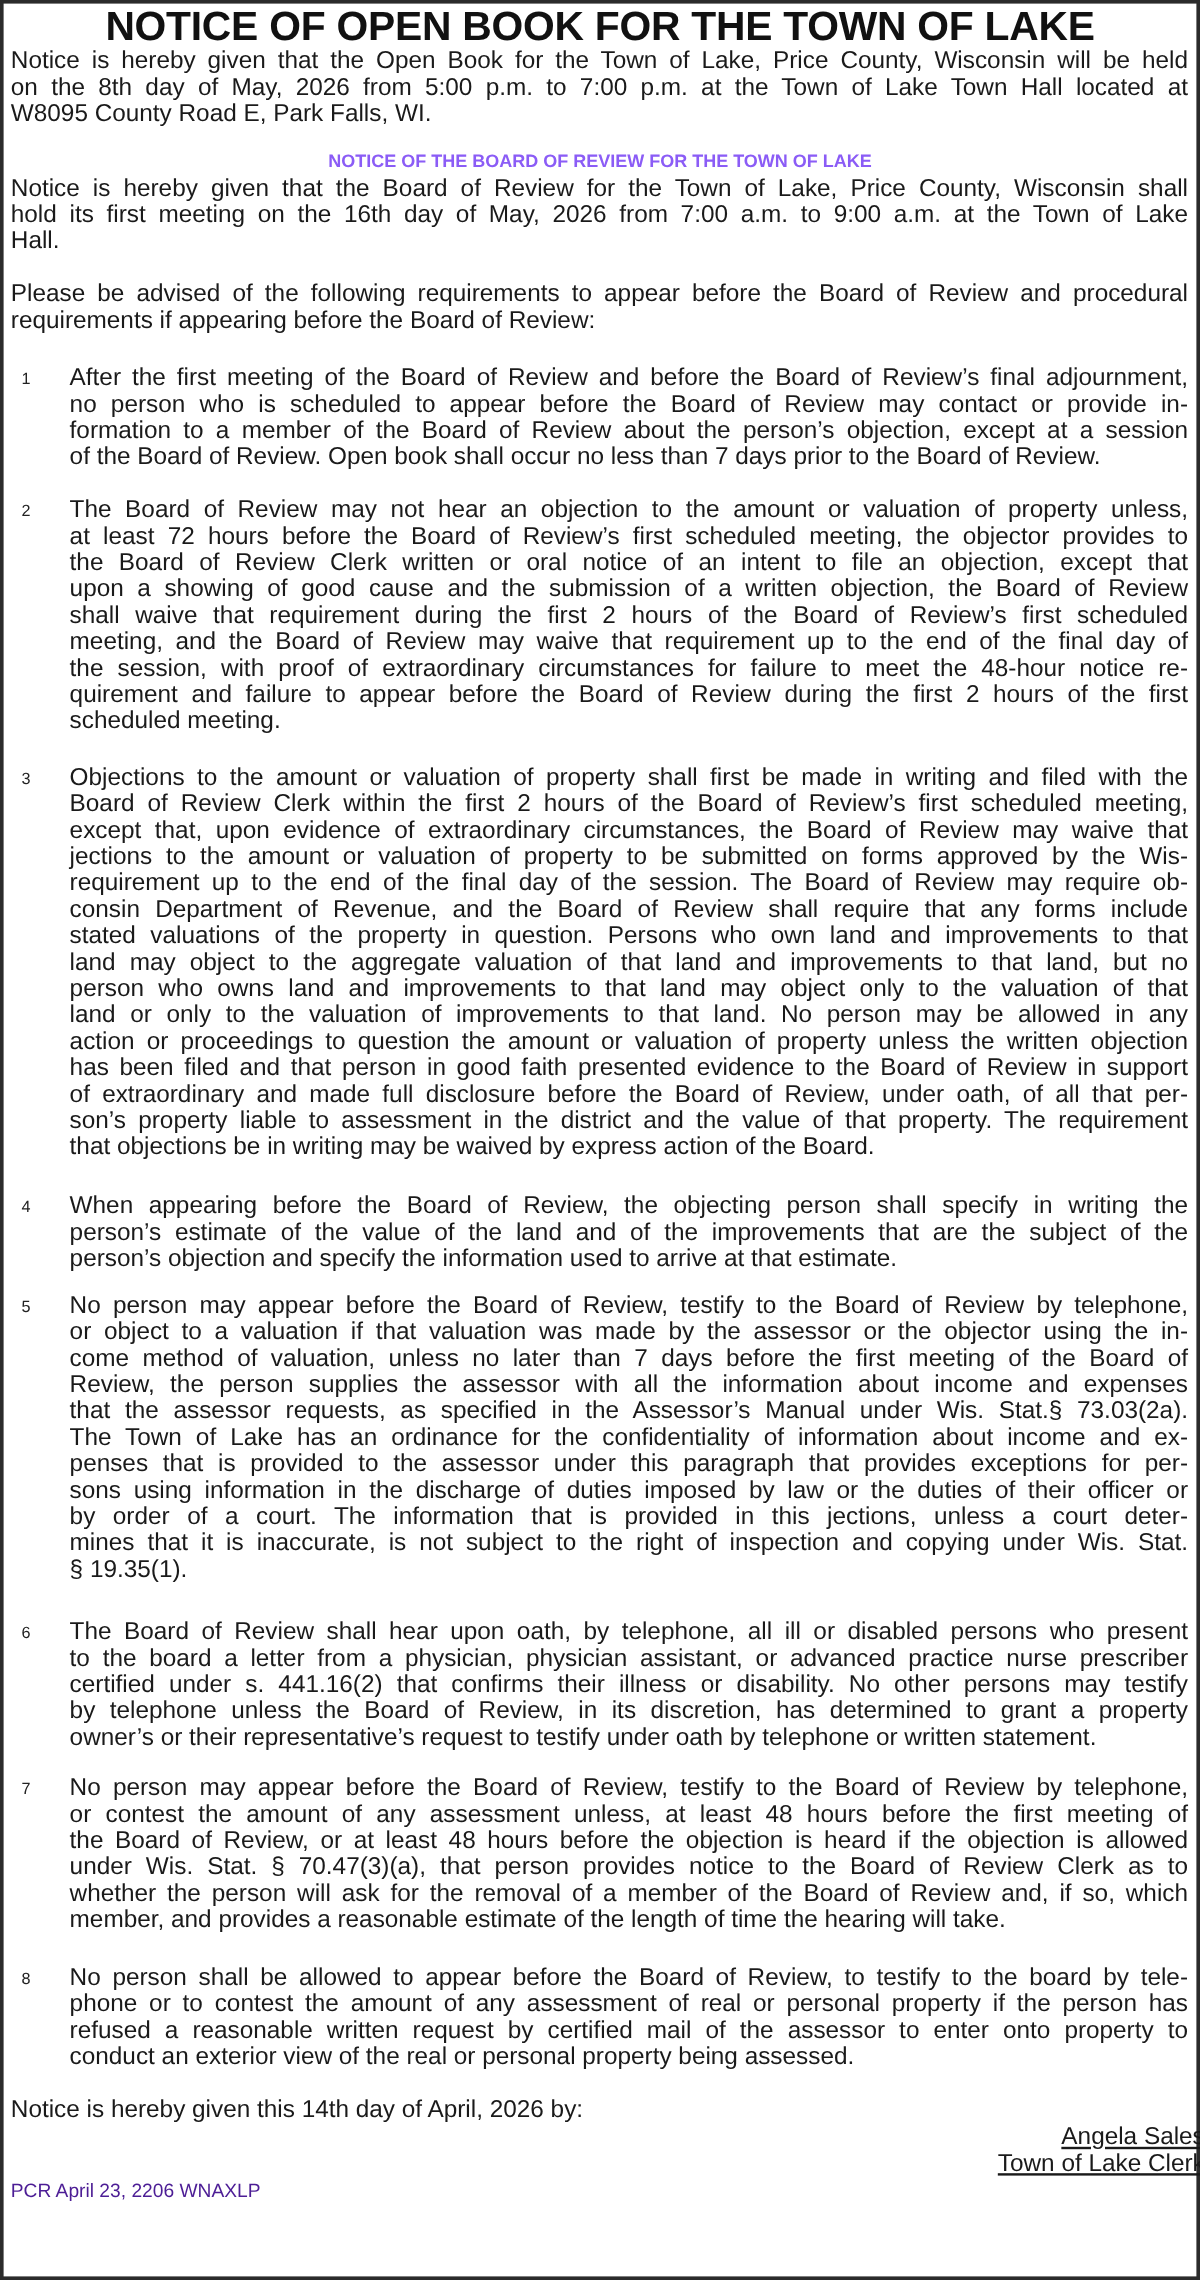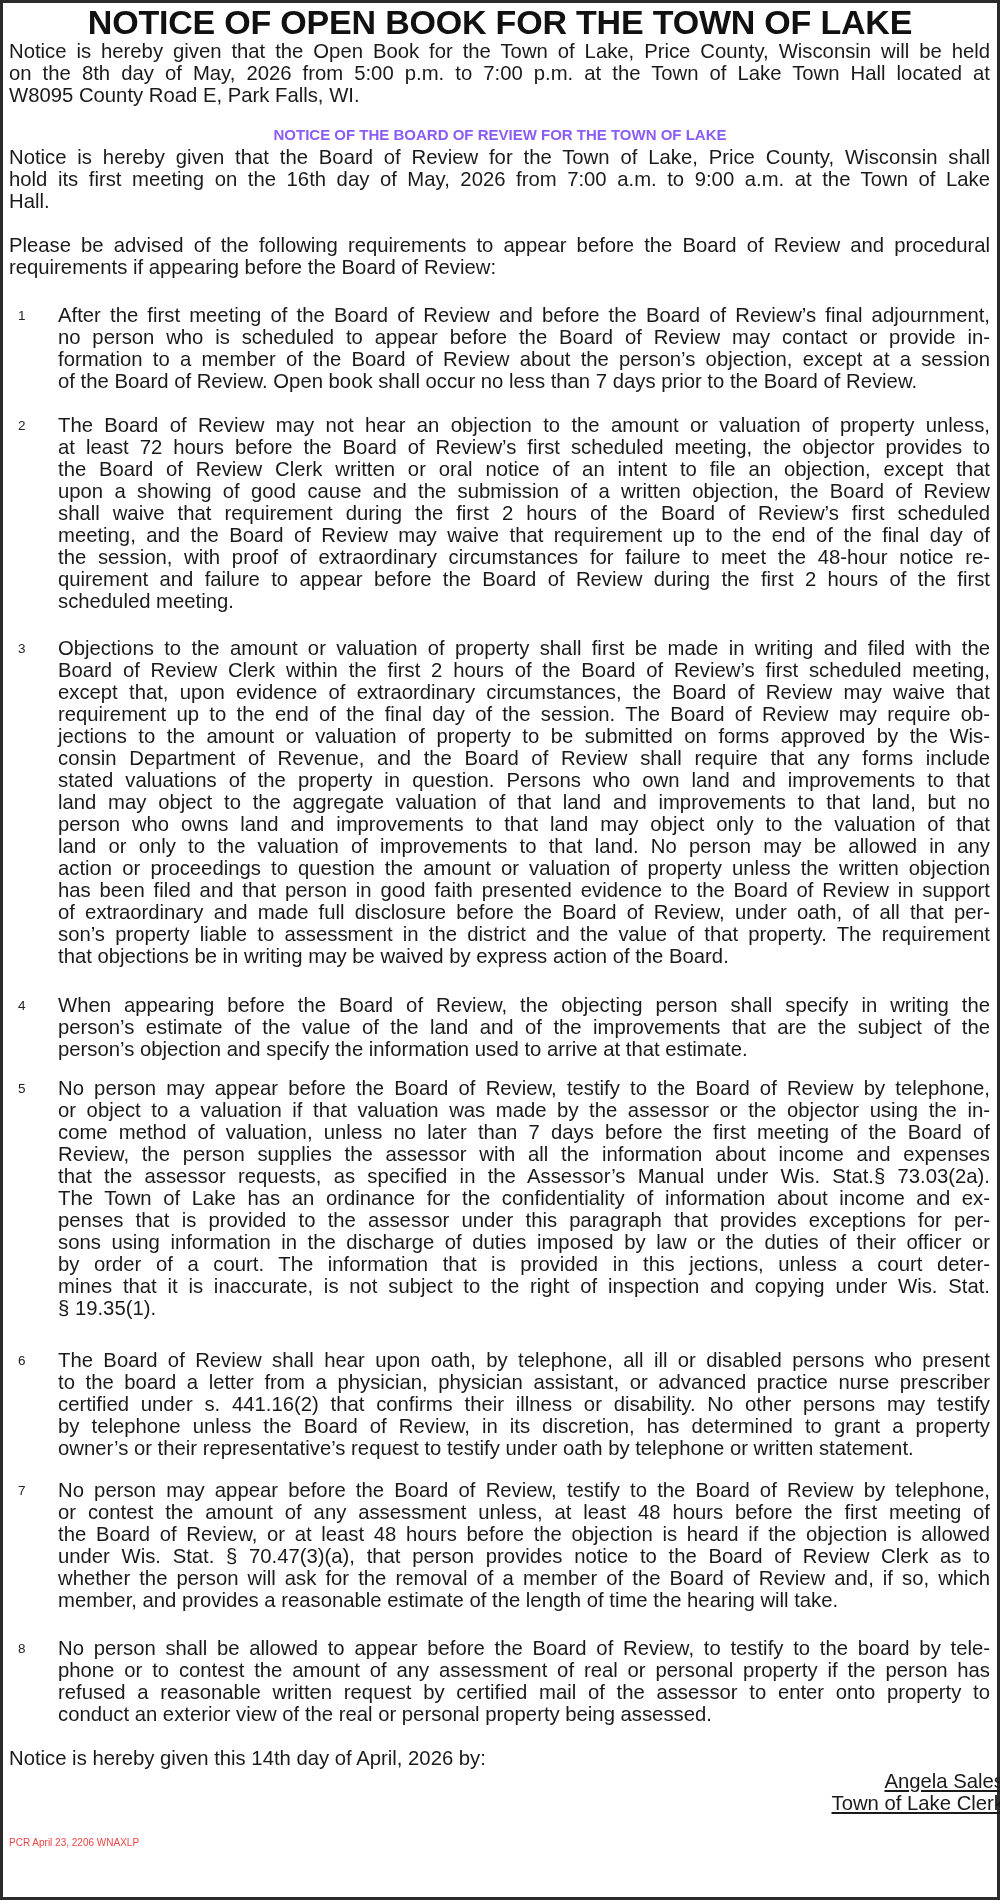--- a/index.html
+++ b/index.html
@@ -23,21 +23,21 @@
     display: block; height: 22px; line-height: 22px; font-size: 20.3px;
     text-align: justify; text-align-last: justify; white-space: nowrap; overflow: visible;
   }
   .line.last { text-align-last: left; }
   .line.right { text-align: left; text-align-last: right; text-decoration: underline; }
   .item { position: absolute; left: 9px; width: 981px; }
   .item .num {
     position: absolute; left: 9px; top: 4px; font-size: 13.5px; line-height: 16px; color: #222;
   }
   .item .body { position: absolute; left: 49px; width: 932px; }
-  .footer-small { position: absolute; left: 9px; font-size: 10px; line-height: 18px; color: #ef4444; margin-top: 16px; }
+  .footer-small { position: absolute; left: 9px; font-size: 16px; line-height: 18px; color: #4c1d95; }
   .sig { position: absolute; right: 10px; width: 400px; }
 </style>
 </head>
 <body>
 
 <div class="frame"></div>
 
 <div class="doc">
 
   <div class="title">NOTICE OF OPEN BOOK FOR THE TOWN OF LAKE</div>
@@ -84,22 +84,22 @@
           <span class="line">quirement and failure to appear before the Board of Review during the first 2 hours of the first</span>
           <span class="line last">scheduled meeting.</span>
         </div>
       </div>
       <div class="item" style="top: 637px;">
         <span class="num">3</span>
         <div class="body">
           <span class="line">Objections to the amount or valuation of property shall first be made in writing and filed with the</span>
           <span class="line">Board of Review Clerk within the first 2 hours of the Board of Review’s first scheduled meeting,</span>
           <span class="line">except that, upon evidence of extraordinary circumstances, the Board of Review may waive that</span>
+          <span class="line">jections to the amount or valuation of property to be submitted on forms approved by the Wis-</span>
           <span class="line">requirement up to the end of the final day of the session. The Board of Review may require ob-</span>
-          <span class="line">jections to the amount or valuation of property to be submitted on forms approved by the Wis-</span>
           <span class="line">consin Department of Revenue, and the Board of Review shall require that any forms include</span>
           <span class="line">stated valuations of the property in question. Persons who own land and improvements to that</span>
           <span class="line">land may object to the aggregate valuation of that land and improvements to that land, but no</span>
           <span class="line">person who owns land and improvements to that land may object only to the valuation of that</span>
           <span class="line">land or only to the valuation of improvements to that land. No person may be allowed in any</span>
           <span class="line">action or proceedings to question the amount or valuation of property unless the written objection</span>
           <span class="line">has been filed and that person in good faith presented evidence to the Board of Review in support</span>
           <span class="line">of extraordinary and made full disclosure before the Board of Review, under oath, of all that per-</span>
           <span class="line">son’s property liable to assessment in the district and the value of that property. The requirement</span>
           <span class="line last">that objections be in writing may be waived by express action of the Board.</span>

